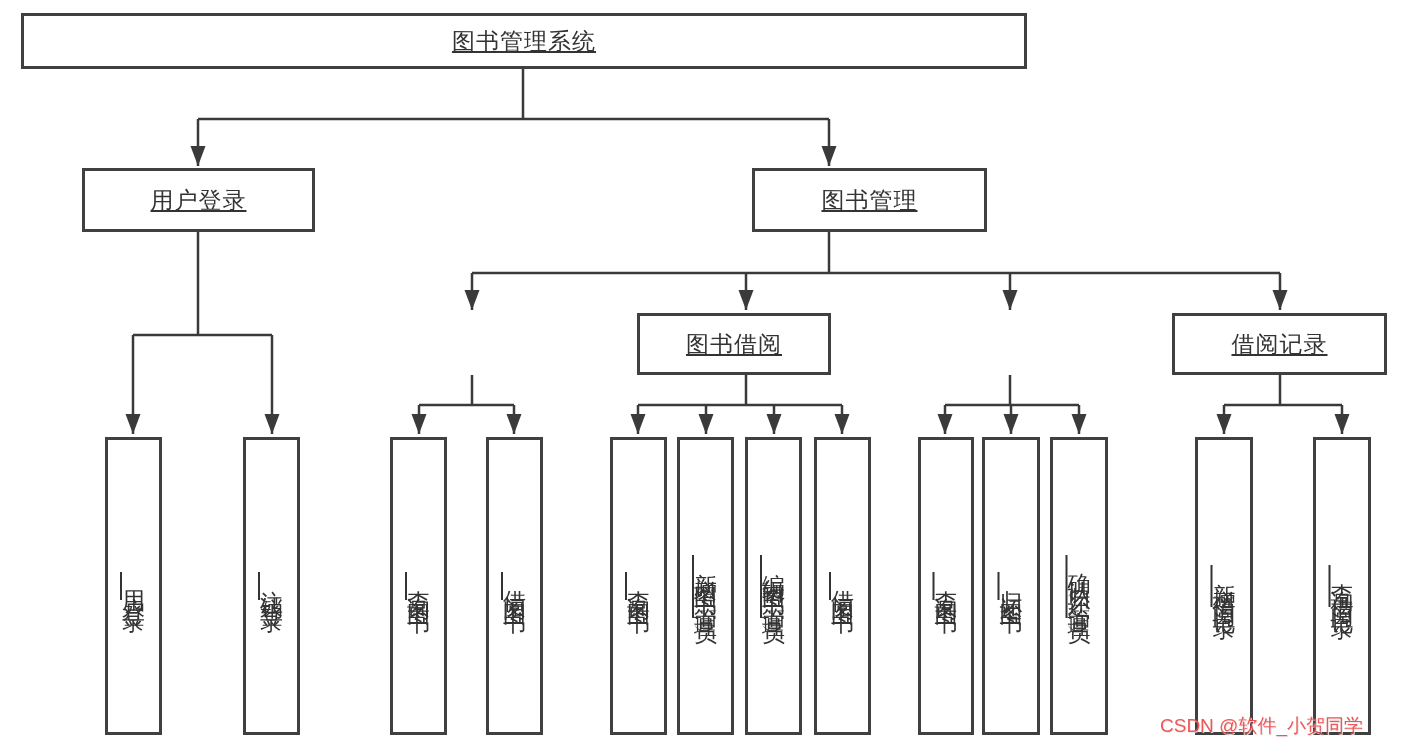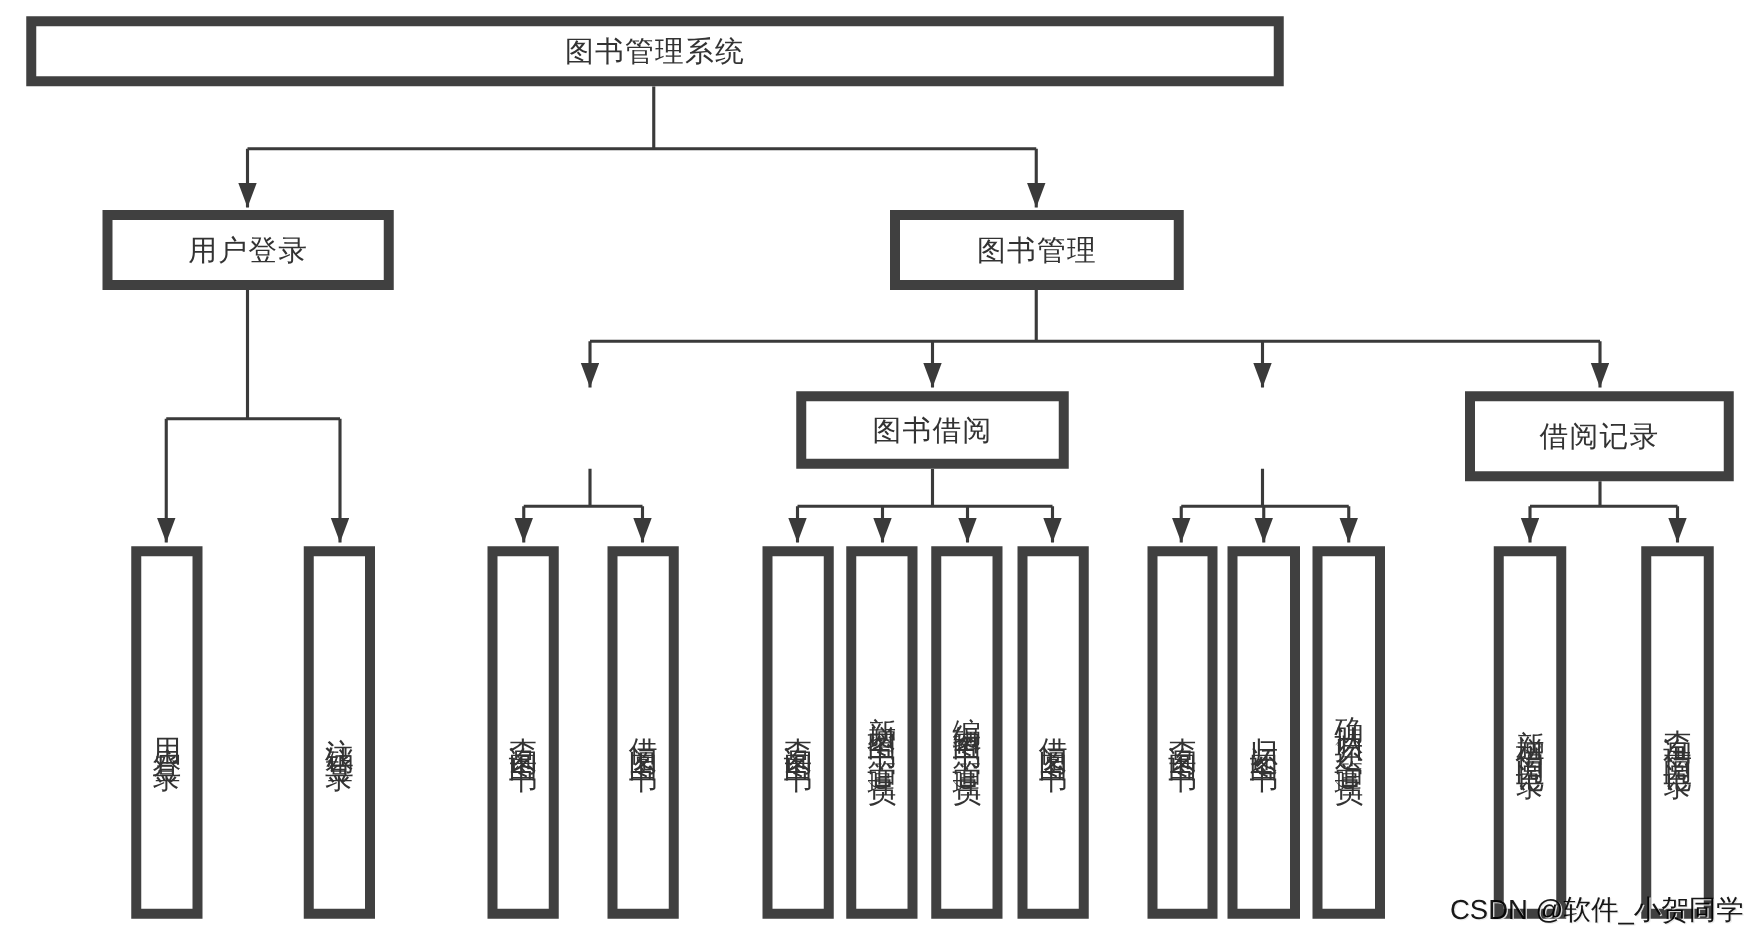--- a/index.html
+++ b/index.html
@@ -8,39 +8,40 @@
     width:1405px; height:747px;
     background:#ffffff;
     font-family:"Liberation Sans","DejaVu Sans",sans-serif;
     overflow:hidden;
   }
   .wires { position:absolute; left:0; top:0; width:1405px; height:747px; }
   .node {
     position:absolute;
     box-sizing:border-box;
     background:#ffffff;
-    border:8px solid #404040;
+    border:3px solid #404040;
     display:flex; align-items:center; justify-content:center;
     color:#333333;
     z-index:2;
+    text-decoration:underline;
   }
   .hbox { font-size:23px; letter-spacing:1px; white-space:nowrap; }
   .vbox span {
     writing-mode:vertical-rl;
     text-orientation:mixed;
     font-size:23px;
     letter-spacing:7px;
     line-height:1;
     color:#333333;
   }
   .watermark {
     position:absolute;
     left:1160px; top:713px;
-    font-size:22px;
-    color:#000000;
+    font-size:19px;
+    color:#ef4444;
     opacity:0.9;
     z-index:3;
     white-space:nowrap;
     text-shadow:1px 1px 0 #e8e8e8;
   }
 </style>
 </head>
 <body>
 
 <div class="canvas">
@@ -79,24 +80,24 @@
       <path d="M1011 405 V434"></path>
       <path d="M1079 405 V434"></path>
       <path d="M1224 405 V434"></path>
       <path d="M1342 405 V434"></path>
     </g>
   </svg>
 
   <div class="node hbox" style="left:21px;top:13px;width:1006px;height:56px;">图书管理系统</div>
 
   <div class="node hbox" style="left:82px;top:168px;width:233px;height:64px;">用户登录</div>
-  <div class="node hbox" style="left:712px;top:168px;width:235px;height:64px;">图书管理</div>
+  <div class="node hbox" style="left:752px;top:168px;width:235px;height:64px;">图书管理</div>
 
-  <div class="node hbox" style="left:637px;top:313px;width:218px;height:62px;">图书借阅</div>
-  <div class="node hbox" style="left:1172px;top:313px;width:215px;height:72px;">借阅记录</div>
+  <div class="node hbox" style="left:637px;top:313px;width:194px;height:62px;">图书借阅</div>
+  <div class="node hbox" style="left:1172px;top:313px;width:215px;height:62px;">借阅记录</div>
 
   <div class="node vbox" style="left:105px;top:437px;width:57px;height:298px;">
     <span>用户登录</span>
   </div>
   <div class="node vbox" style="left:243px;top:437px;width:57px;height:298px;">
     <span>注销登录</span>
   </div>
 
   <div class="node vbox" style="left:390px;top:437px;width:57px;height:298px;">
     <span>查询图书</span>

